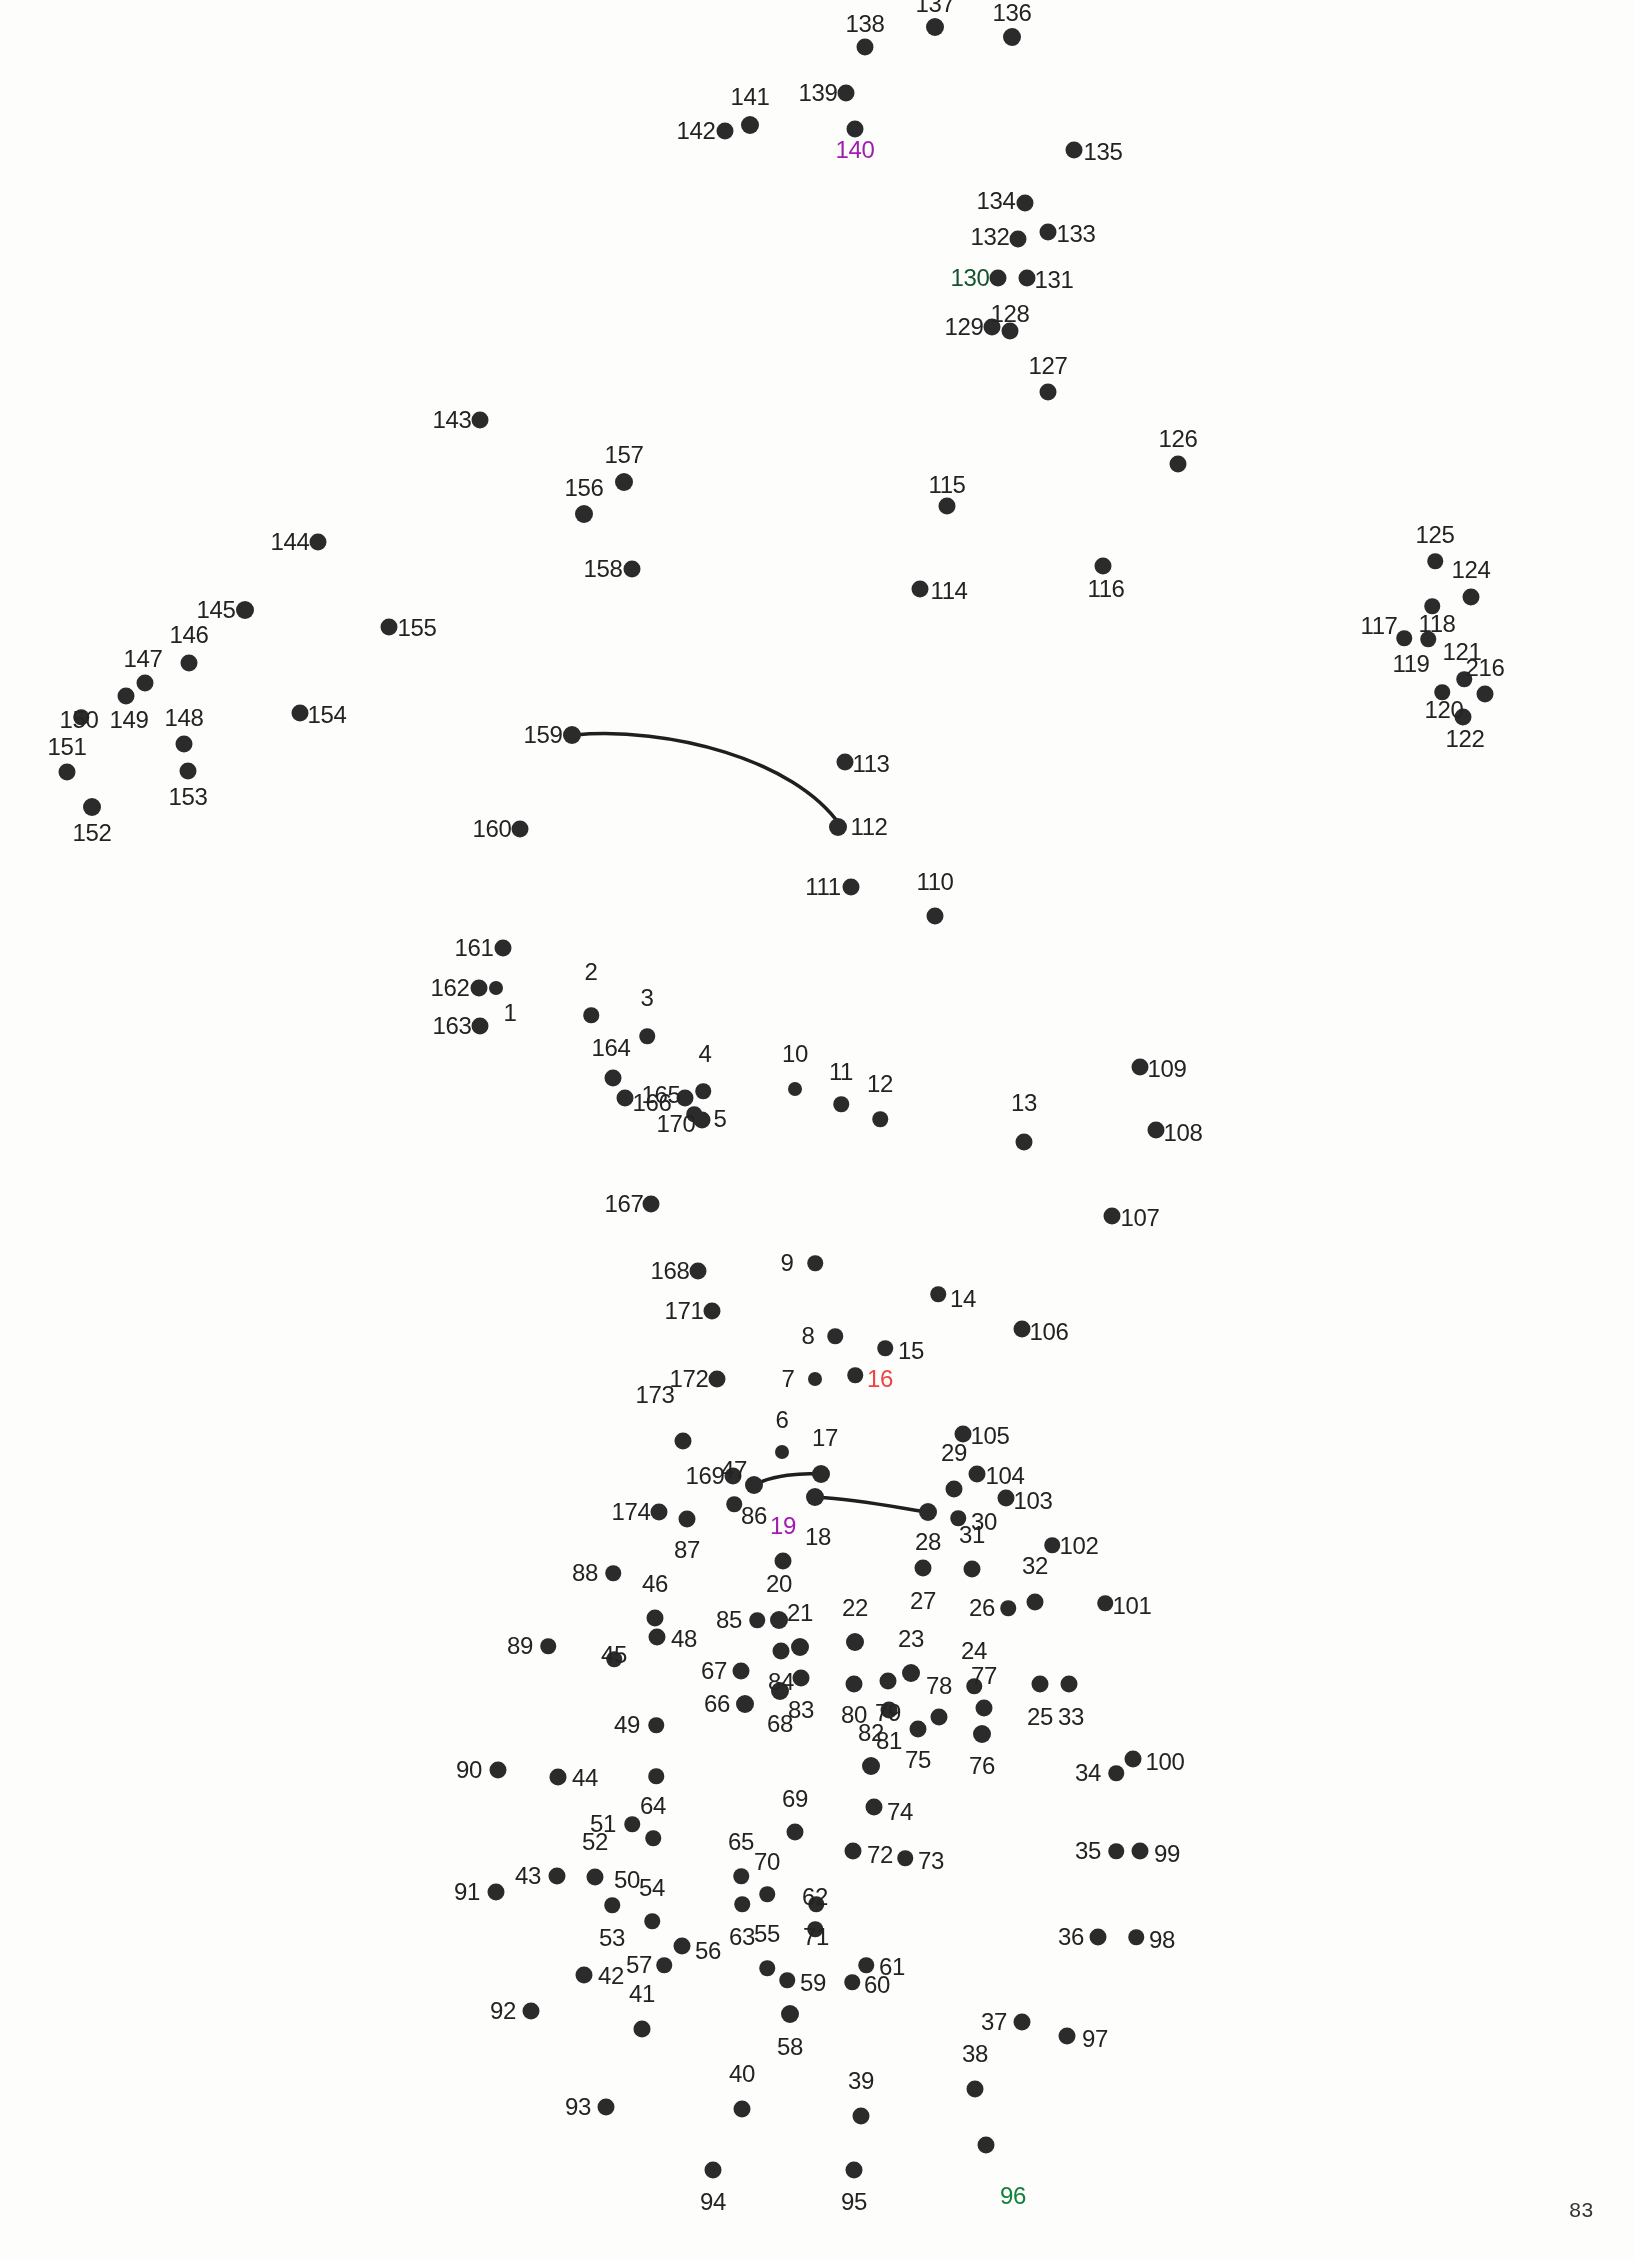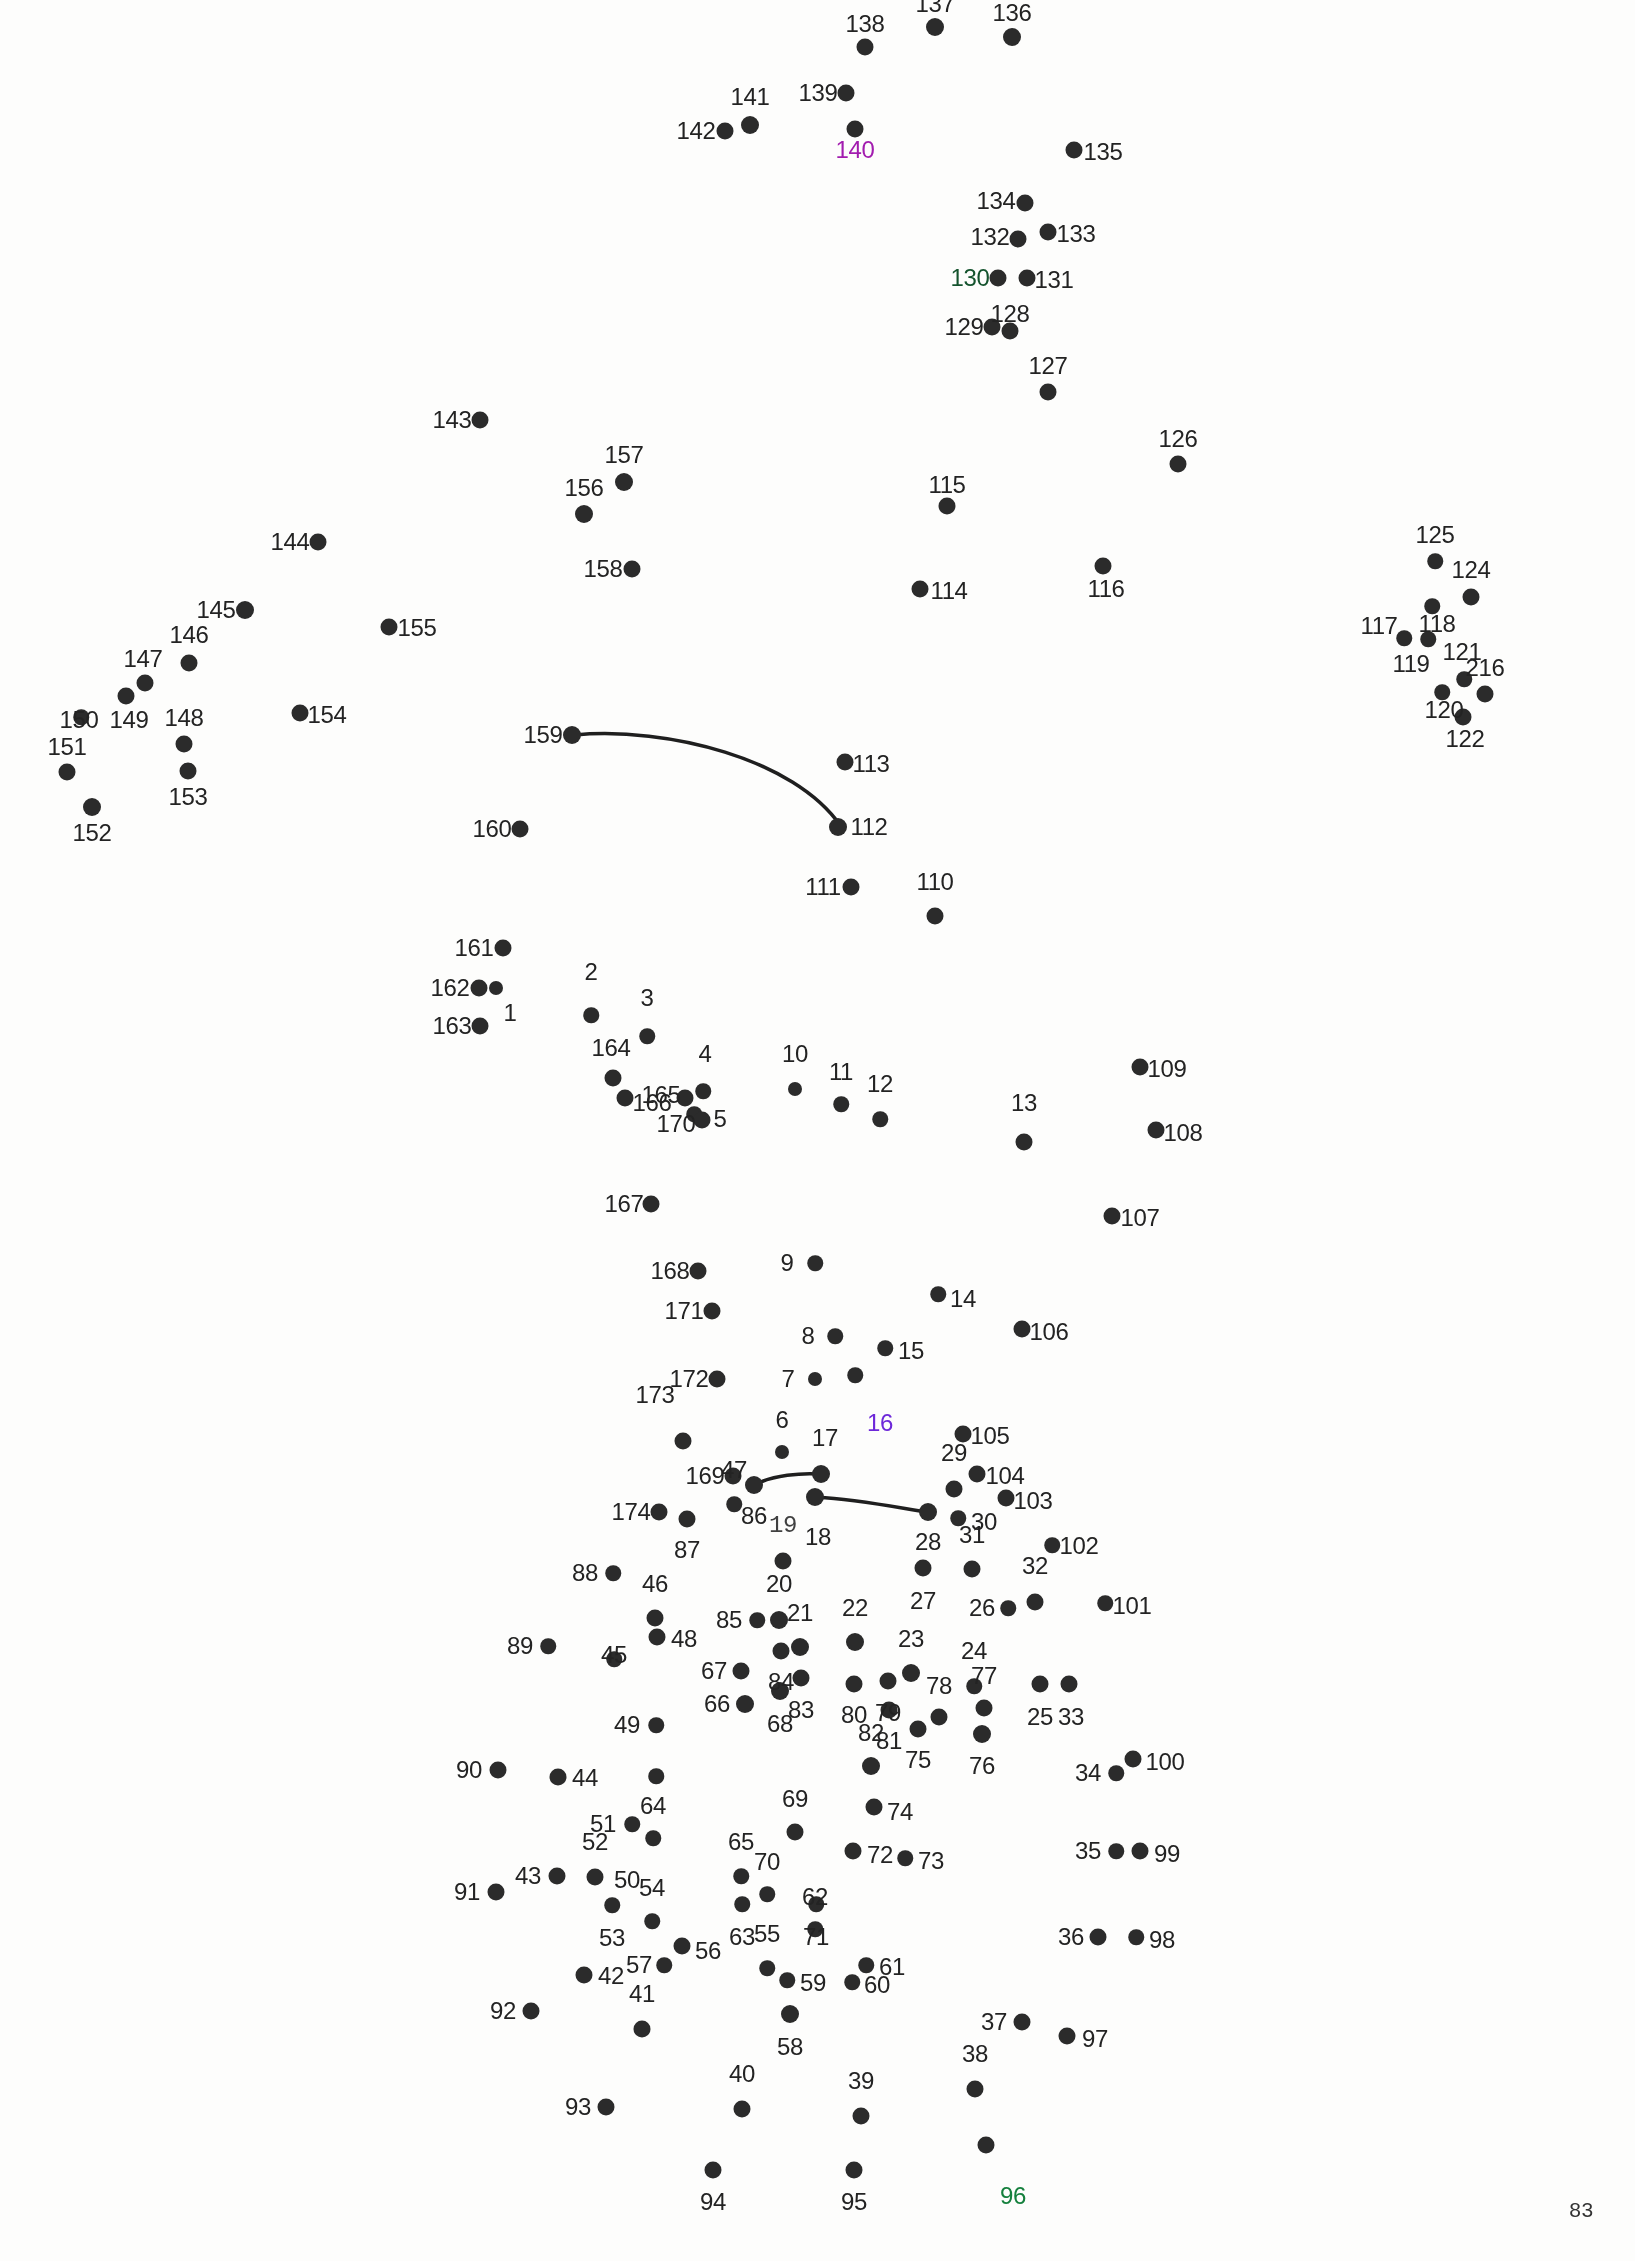--- a/index.html
+++ b/index.html
@@ -250,24 +250,24 @@
       <div class="dot-label" style="left: 782px; top: 1420px; color: rgb(35, 35, 35);">6</div>
       <div class="dot-label" style="left: 788px; top: 1379px; color: rgb(35, 35, 35);">7</div>
       <div class="dot-label" style="left: 808px; top: 1336px; color: rgb(35, 35, 35);">8</div>
       <div class="dot-label" style="left: 787px; top: 1263px; color: rgb(35, 35, 35);">9</div>
       <div class="dot-label" style="left: 795px; top: 1054px; color: rgb(35, 35, 35);">10</div>
       <div class="dot-label" style="left: 841px; top: 1072px; color: rgb(35, 35, 35);">11</div>
       <div class="dot-label" style="left: 880px; top: 1084px; color: rgb(35, 35, 35);">12</div>
       <div class="dot-label" style="left: 1024px; top: 1103px; color: rgb(35, 35, 35);">13</div>
       <div class="dot-label" style="left: 963px; top: 1299px; color: rgb(35, 35, 35);">14</div>
       <div class="dot-label" style="left: 911px; top: 1351px; color: rgb(35, 35, 35);">15</div>
-      <div class="dot-label" style="left: 880px; top: 1379px; color: #6d28d9; margin-top: 44px;">16</div>
+      <div class="dot-label" style="left: 880px; top: 1379px; color: #ef4444;">16</div>
       <div class="dot-label" style="left: 825px; top: 1438px; color: rgb(35, 35, 35);">17</div>
       <div class="dot-label" style="left: 818px; top: 1537px; color: rgb(35, 35, 35);">18</div>
-      <div class="dot-label" style="left: 783px; top: 1526px; color: #404040; font-family: Liberation Mono, monospace;">19</div>
+      <div class="dot-label" style="left: 783px; top: 1526px; color: #a21caf;">19</div>
       <div class="dot-label" style="left: 779px; top: 1584px; color: rgb(35, 35, 35);">20</div>
       <div class="dot-label" style="left: 800px; top: 1613px; color: rgb(35, 35, 35);">21</div>
       <div class="dot-label" style="left: 855px; top: 1608px; color: rgb(35, 35, 35);">22</div>
       <div class="dot-label" style="left: 911px; top: 1639px; color: rgb(35, 35, 35);">23</div>
       <div class="dot-label" style="left: 974px; top: 1651px; color: rgb(35, 35, 35);">24</div>
       <div class="dot-label" style="left: 1040px; top: 1717px; color: rgb(35, 35, 35);">25</div>
       <div class="dot-label" style="left: 982px; top: 1608px; color: rgb(35, 35, 35);">26</div>
       <div class="dot-label" style="left: 923px; top: 1601px; color: rgb(35, 35, 35);">27</div>
       <div class="dot-label" style="left: 928px; top: 1542px; color: rgb(35, 35, 35);">28</div>
       <div class="dot-label" style="left: 954px; top: 1453px; color: rgb(35, 35, 35);">29</div>

